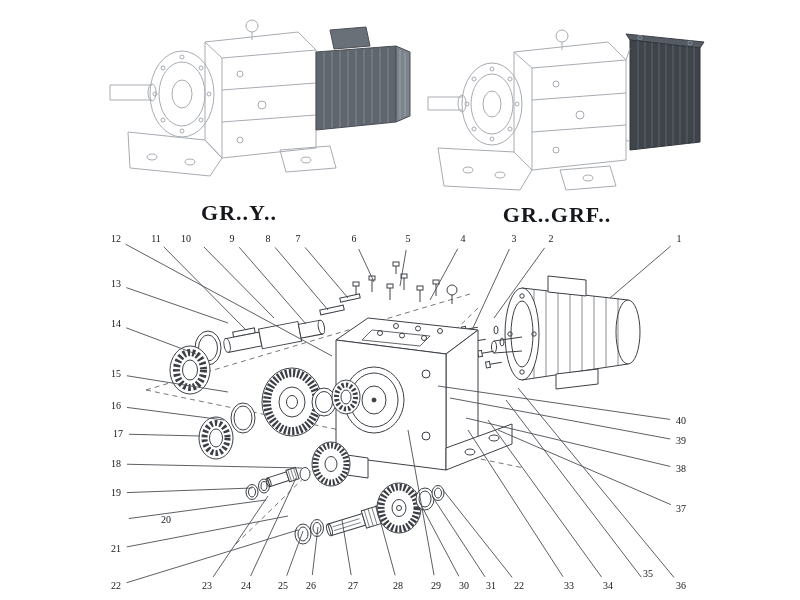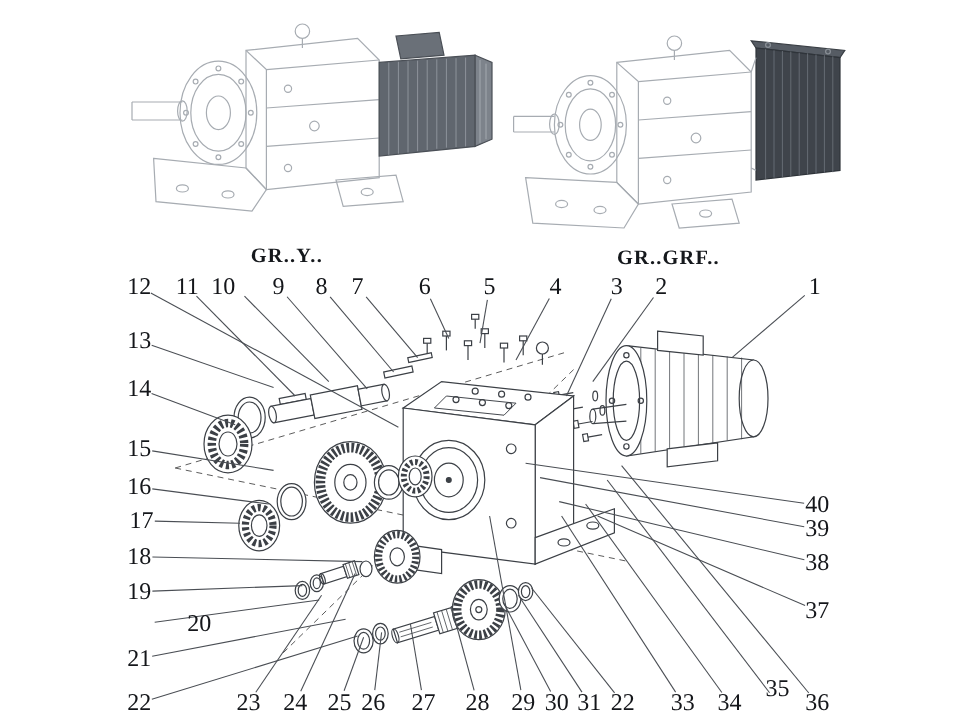--- a/index.html
+++ b/index.html
@@ -9,32 +9,32 @@
     background:#ffffff;
     overflow:hidden;
     font-family:"Liberation Serif", serif;
   }
   svg{position:absolute;left:0;top:0;}
   .variant-label{
     position:absolute;
     transform:translate(-50%,-50%);
     font-family:"Liberation Serif", serif;
     font-weight:bold;
-    font-size:17px;
+    font-size:22px;
     letter-spacing:1px;
     color:#15181c;
     white-space:nowrap;
   }
   .label-left{left:239px;top:213px;}
   .label-right{left:557px;top:215px;}
   .callout{
     position:absolute;
     transform:translate(-50%,-50%);
     font-family:"Liberation Serif", serif;
-    font-size:20px;
+    font-size:10px;
     color:#14161a;
     line-height:1;
     white-space:nowrap;
   }
 </style>
 </head>
 <body>
 
 <div class="stage">
 

